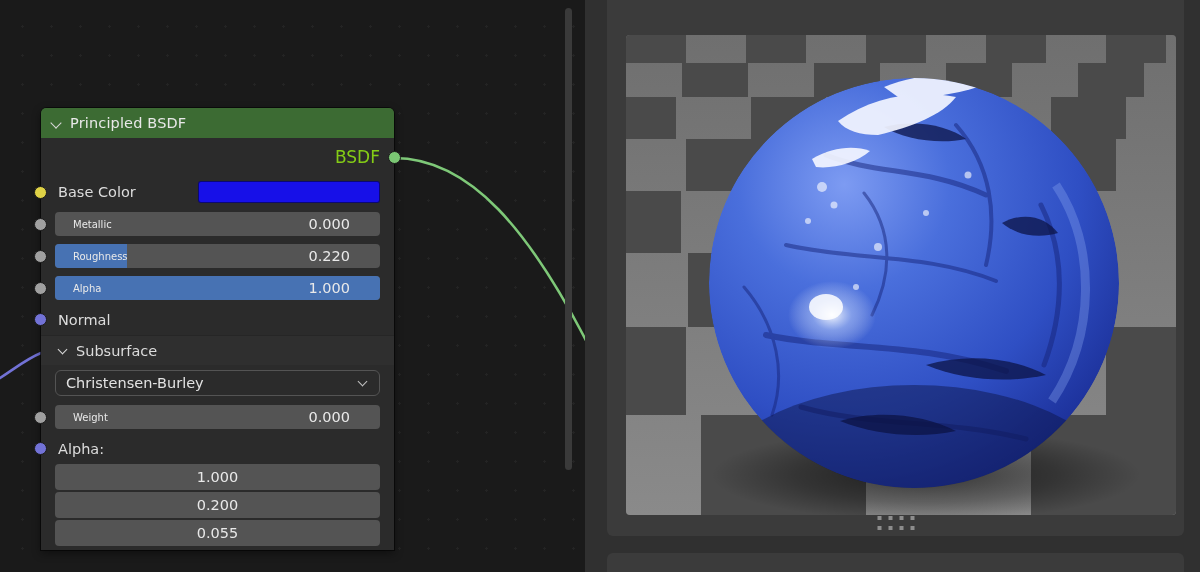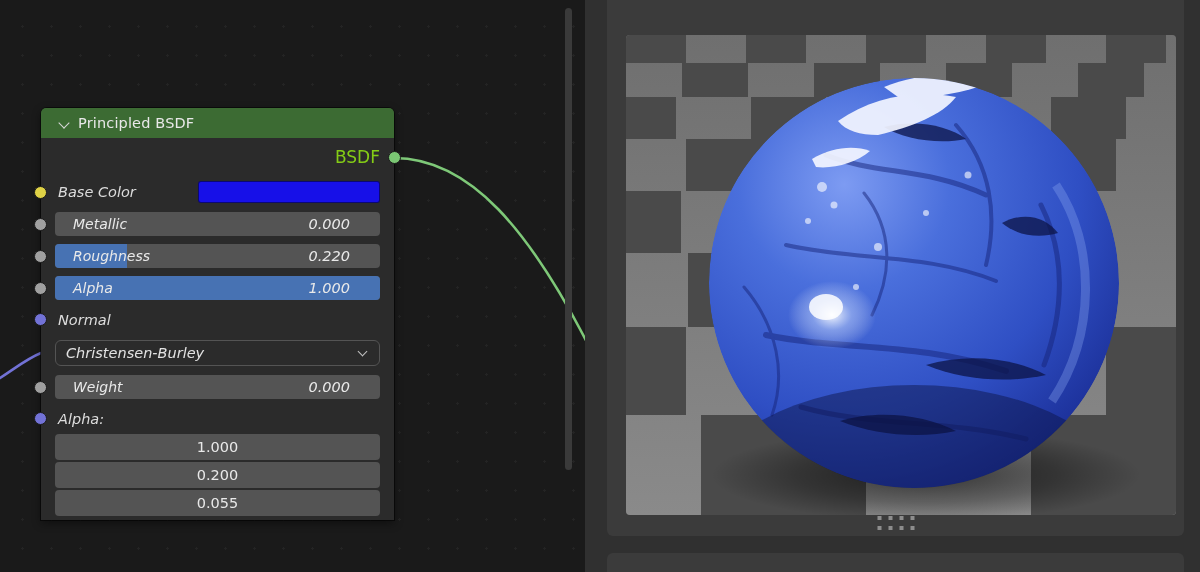--- a/index.html
+++ b/index.html
@@ -51,21 +51,21 @@
     box-shadow: 0 0 0 1px rgba(0,0,0,0.55), 0 3px 10px rgba(0,0,0,0.45);
     overflow: visible;
   }
 
   .node-header {
     height: 30px;
     background: #3c6b33;
     border-radius: 5px 5px 0 0;
     display: flex;
     align-items: center;
-    padding: 0 18px;
+    padding: 0 10px;
     gap: 8px;
   }
   .node-header-title {
     color: #e8e8e8;
     font-size: 14.5px;
     letter-spacing: 0.15px;
   }
 
   .chev {
     display: inline-block;
@@ -120,21 +120,20 @@
   .sock-grey   { background: #a0a0a0; }
   .sock-purple { background: #7272d6; }
 
   
   .prop-row {
     position: relative;
     height: 32px;
     display: flex;
     align-items: center;
     padding: 0 14px;
-    font-style: italic;
   }
   .prop-row.tight { height: 31px; }
 
   .label-plain {
     color: #dcdcdc;
     font-size: 14.5px;
     padding-left: 3px;
   }
 
   
@@ -160,21 +159,21 @@
   }
   .slider-fill {
     position: absolute;
     left: 0; top: 0; bottom: 0;
     background: #4772b3;
   }
   .slider-name {
     position: relative;
     z-index: 2;
     color: #e9e9e9;
-    font-size: 14px;
+    font-size: 10px;
     padding-left: 18px;
   }
   .slider-val {
     position: relative;
     z-index: 2;
     margin-left: auto;
     color: #e9e9e9;
     font-size: 14.5px;
     padding-right: 30px;
   }
@@ -371,20 +370,24 @@
             <span class="slider-name">Alpha</span>
             <span class="slider-val">1.000</span>
           </div>
         </div>
 
         <div class="prop-row tight">
           <span class="socket in sock-purple"></span>
           <span class="label-plain">Normal</span>
         </div>
 
+        <div class="sub-panel-header">
+          <span class="chev small"></span>
+          <span class="sub-panel-title">Subsurface</span>
+        </div>
 
         <div class="prop-row" style="height:36px;">
           <div class="dropdown">
             <span class="dropdown-text">Christensen-Burley</span>
             <span class="dropdown-chev"></span>
           </div>
         </div>
 
         <div class="prop-row">
           <span class="socket in sock-grey"></span>

